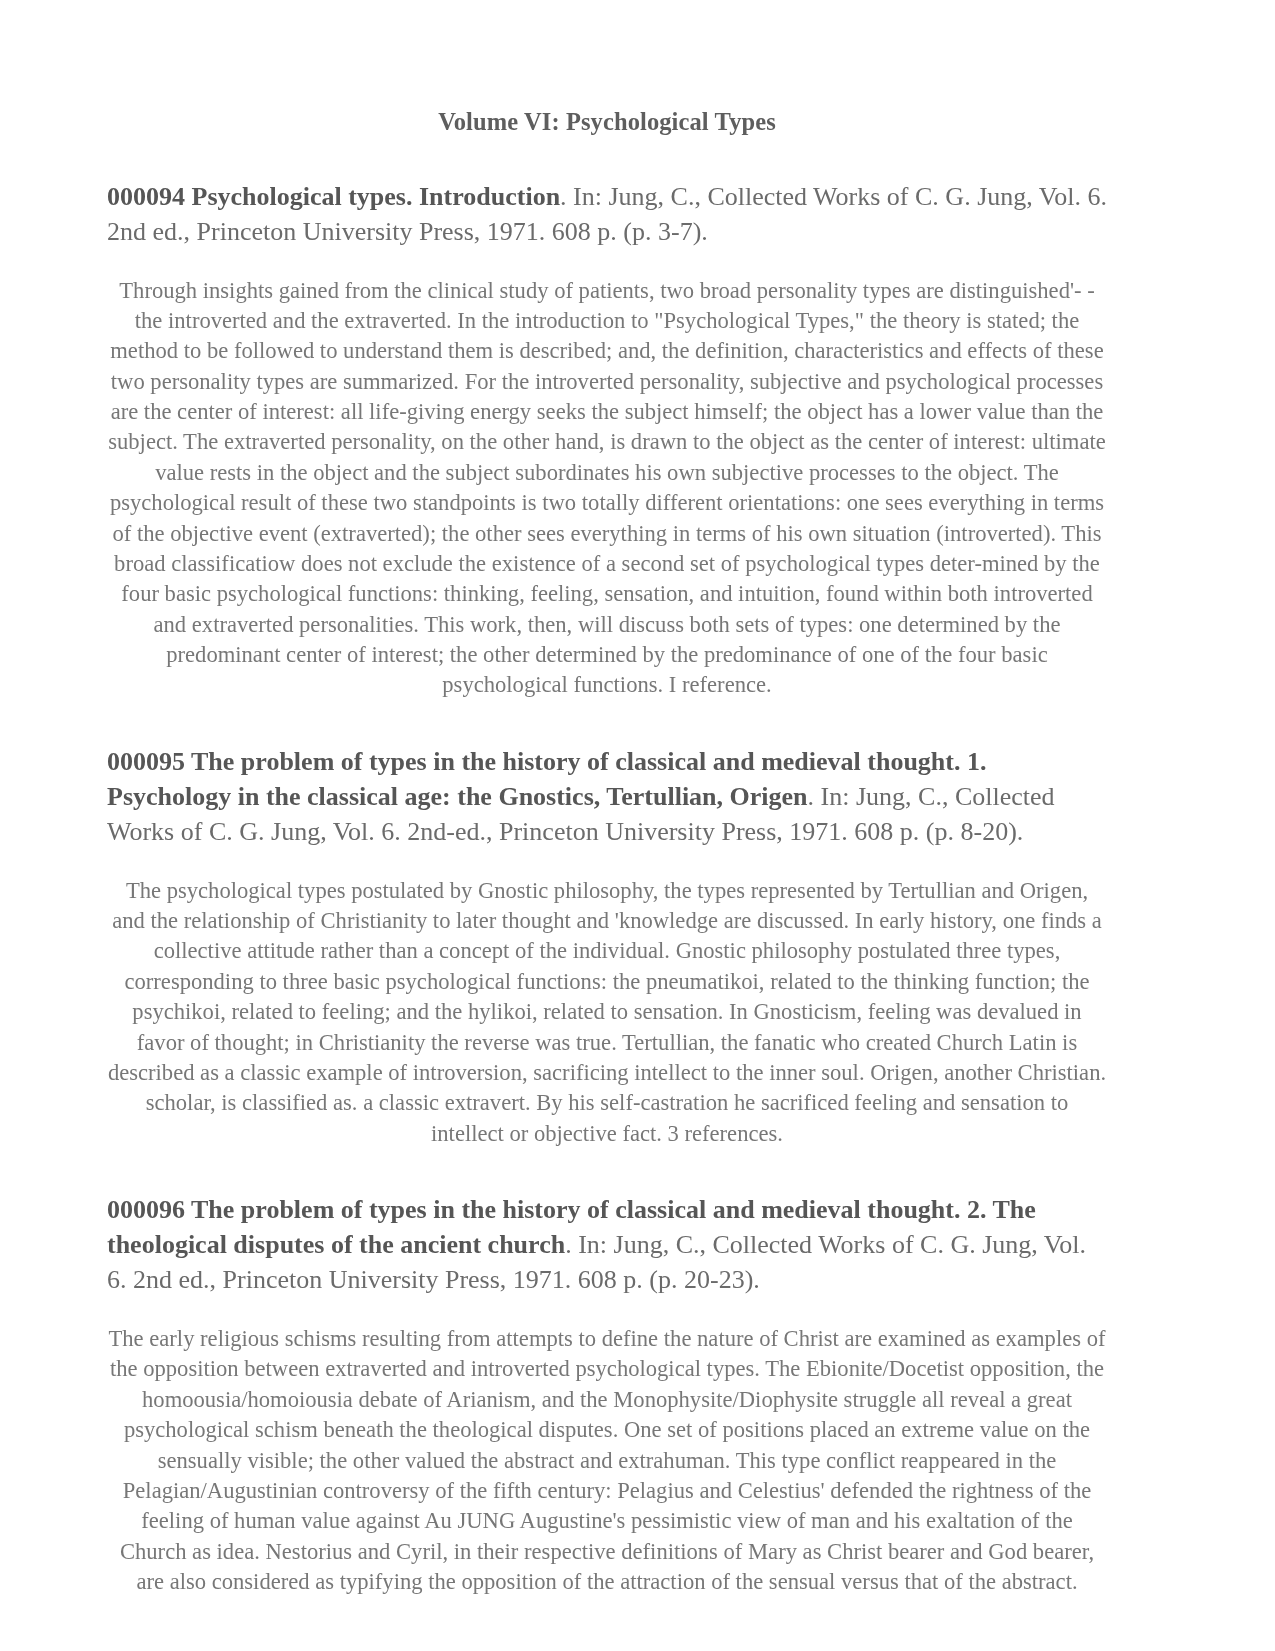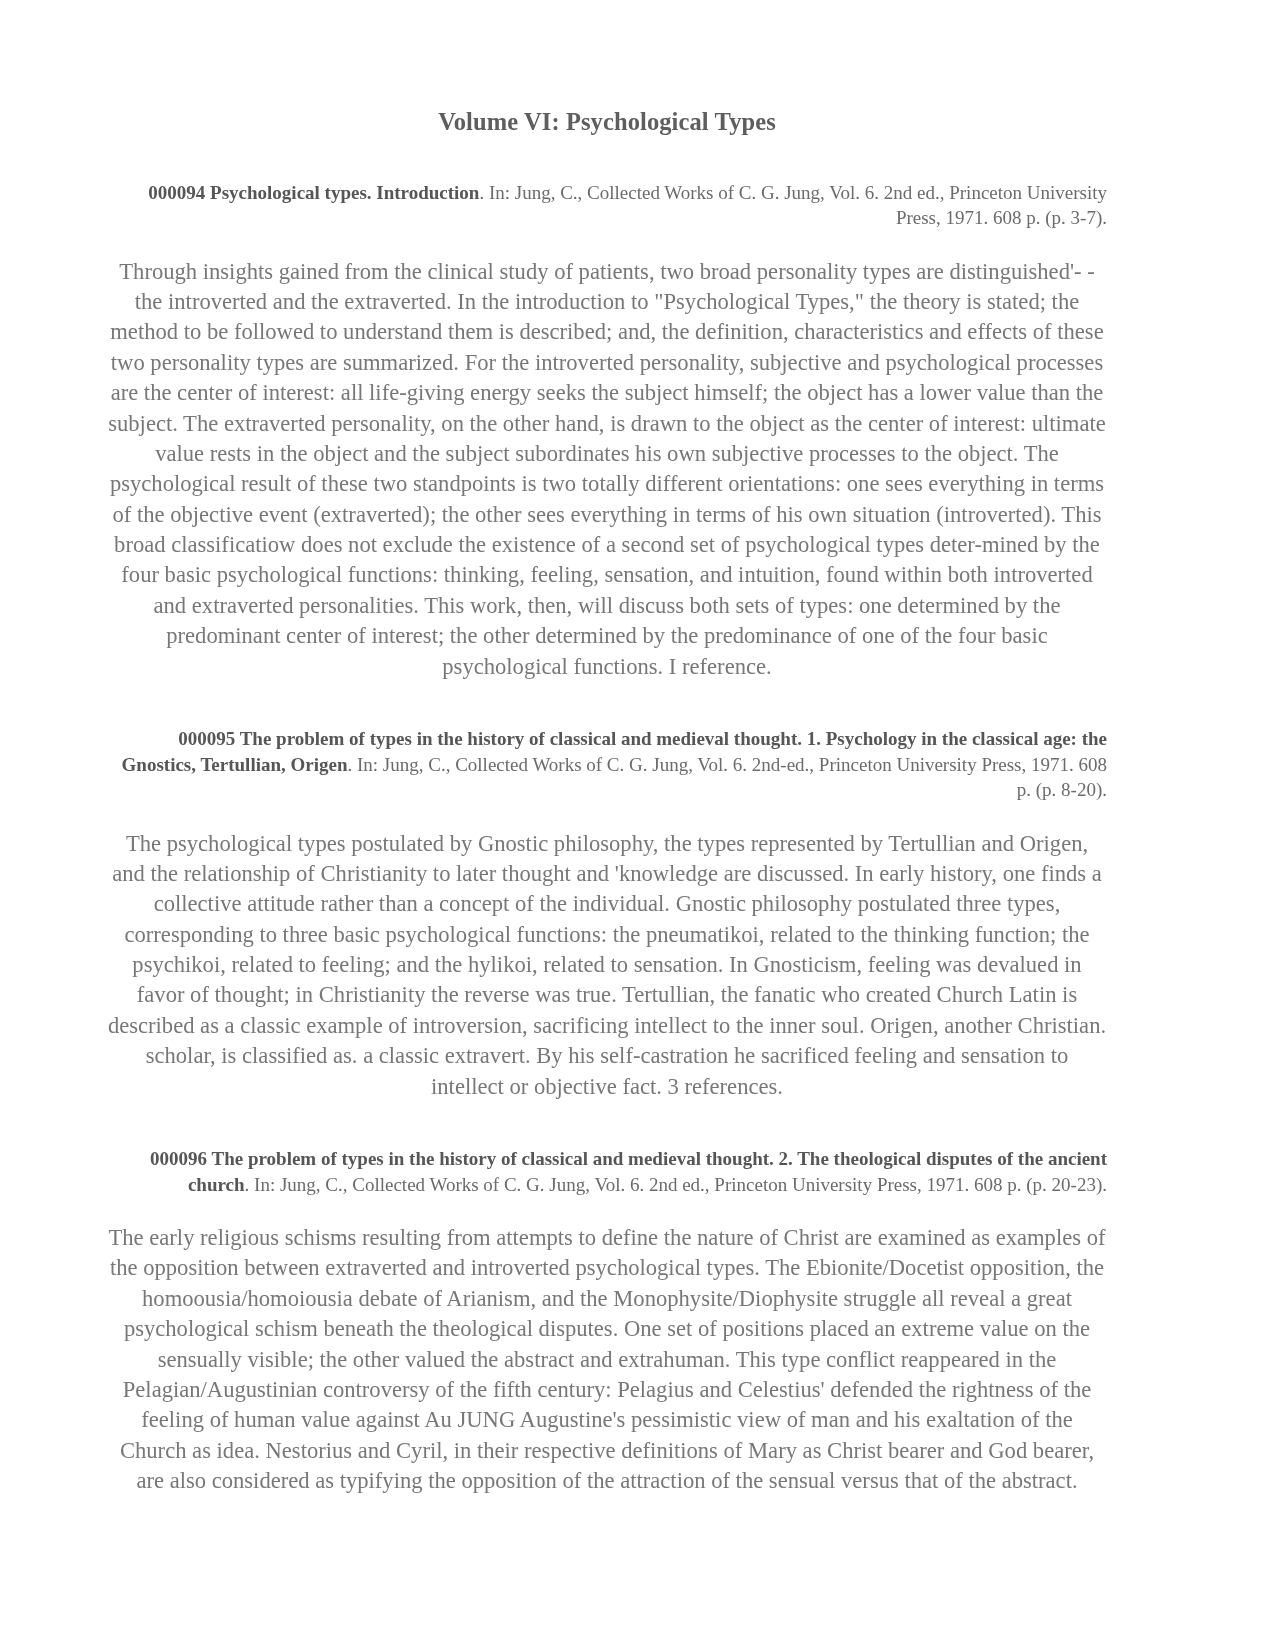--- a/index.html
+++ b/index.html
@@ -34,25 +34,25 @@
     font-weight: bold;
     color: #5e5e5e;
     letter-spacing: 0.1px;
     margin: 0 0 42px 0;
     line-height: 1.25;
   }
   .entry {
     margin: 0 0 26px 0;
   }
   .citation {
-    font-size: 19px;
+    font-size: 26px;
     line-height: 1.345;
     color: #6b6b6b;
     margin: 0 0 26px 0;
-    text-align: right;
+    text-align: left;
   }
   .citation .lead {
     font-weight: bold;
     color: #565656;
   }
   .abstract {
     font-size: 22.6px;
     line-height: 1.345;
     color: #777777;
     margin: 0 0 44px 0;

